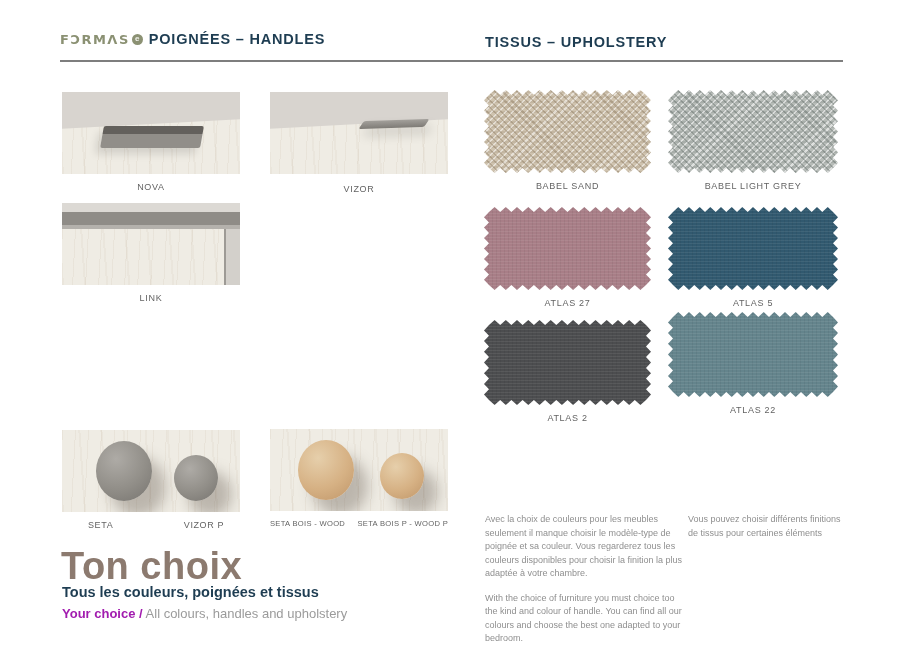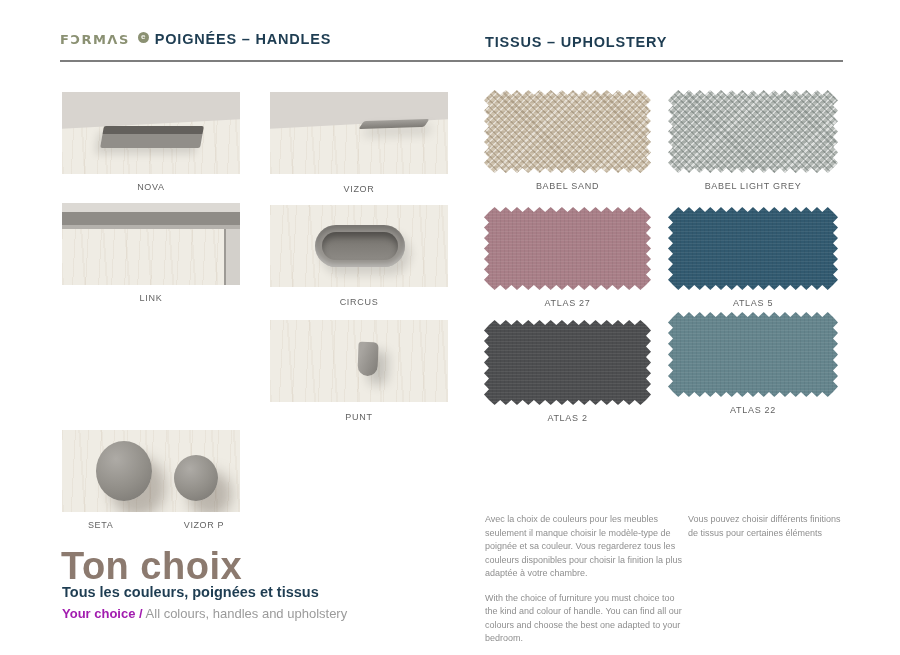--- a/index.html
+++ b/index.html
@@ -2,21 +2,21 @@
 <html><head>
 <meta charset="utf-8">
 <style>
   html,body{margin:0;padding:0;background:#ffffff;}
   .page{
     position:relative;width:900px;height:655px;background:#ffffff;overflow:hidden;
     font-family:"Liberation Sans","DejaVu Sans",sans-serif;
   }
   
   .hdr-left{position:absolute;left:60px;top:31px;display:flex;align-items:center;gap:6px;}
-  .logo{display:flex;align-items:flex-start;gap:8px;}
+  .logo{display:flex;align-items:center;gap:2px;}
   .logo-text{font-family:"DejaVu Sans",sans-serif;font-weight:bold;font-size:13px;letter-spacing:1.5px;color:#8b9173;}
   .logo-mark{width:11px;height:11px;border-radius:50%;background:#8b9173;color:#f4f4ee;font-size:8px;font-weight:bold;
     display:flex;align-items:center;justify-content:center;line-height:1;}
   .sec-title{font-weight:bold;font-size:14.5px;letter-spacing:.8px;color:#1e3d52;}
   .hdr-right{position:absolute;left:485px;top:33px;}
   .hdr-rule{position:absolute;left:60px;top:60px;width:783px;height:2px;background:#7e7e7e;}
   
   .cell{position:absolute;width:178px;margin:0;}
   .photo{position:relative;height:82px;overflow:hidden;background:#efece4;}
   .wood-bg{
@@ -130,48 +130,44 @@
     <div class="photo">
       <div class="link-wall"></div>
       <div class="link-rail"></div>
       <div class="link-lip"></div>
       <div class="link-wood wood-bg"></div>
       <div class="link-edge"></div>
     </div>
     <figcaption class="lbl">LINK</figcaption>
   </figure>
 
-  <figure class="cell" style="left:270px;top:205px;">
-    <div class="photo wood-bg">
-      <div class="h-circus">
-        <div class="h-circus-inner"></div>
-      </div>
-    </div>
-    <figcaption class="lbl" style="margin-top:10px;">CIRCUS</figcaption>
-  </figure>
-
-
-  <figure class="cell" style="left:270px;top:320px;">
-    <div class="photo wood-bg">
-      <div class="h-punt"></div>
-    </div>
-    <figcaption class="lbl" style="margin-top:10px;">PUNT</figcaption>
-  </figure>
+
+
 
   <figure class="cell" style="left:62px;top:430px;">
     <div class="photo wood-bg">
       <div class="knob grey big"></div>
       <div class="knob grey small"></div>
     </div>
     <figcaption class="lbl-row pad">
       <span>SETA</span>
       <span>VIZOR P</span>
     </figcaption>
   </figure>
 
+  <figure class="cell" style="left:270px;top:429px;">
+    <div class="photo wood-bg">
+      <div class="knob wood big2"></div>
+      <div class="knob wood small2"></div>
+    </div>
+    <figcaption class="lbl-row tight">
+      <span>SETA BOIS - WOOD</span>
+      <span>SETA BOIS P - WOOD P</span>
+    </figcaption>
+  </figure>
 
   <figure class="fcell" style="left:484px;top:90px;width:167px;">
     <div class="swatch tx-babel-sand" style="background-color: rgb(207, 195, 175); clip-path: polygon(5px 5px, 10.6px 0px, 16.2px 5px, 21.8px 0px, 27.4px 5px, 33px 0px, 38.6px 5px, 44.3px 0px, 49.9px 5px, 55.5px 0px, 61.1px 5px, 66.7px 0px, 72.3px 5px, 77.9px 0px, 83.5px 5px, 89.1px 0px, 94.7px 5px, 100.3px 0px, 105.9px 5px, 111.5px 0px, 117.1px 5px, 122.7px 0px, 128.4px 5px, 134px 0px, 139.6px 5px, 145.2px 0px, 150.8px 5px, 156.4px 0px, 162px 5px, 167px 10.2px, 162px 15.4px, 167px 20.6px, 162px 25.9px, 167px 31.1px, 162px 36.3px, 167px 41.5px, 162px 46.7px, 167px 51.9px, 162px 57.1px, 167px 62.4px, 162px 67.6px, 167px 72.8px, 162px 78px, 156.4px 83px, 150.8px 78px, 145.2px 83px, 139.6px 78px, 134px 83px, 128.4px 78px, 122.8px 83px, 117.1px 78px, 111.5px 83px, 105.9px 78px, 100.3px 83px, 94.7px 78px, 89.1px 83px, 83.5px 78px, 77.9px 83px, 72.3px 78px, 66.7px 83px, 61.1px 78px, 55.5px 83px, 49.9px 78px, 44.3px 83px, 38.6px 78px, 33px 83px, 27.4px 78px, 21.8px 83px, 16.2px 78px, 10.6px 83px, 5px 78px, 0px 72.8px, 5px 67.6px, 0px 62.4px, 5px 57.1px, 0px 51.9px, 5px 46.7px, 0px 41.5px, 5px 36.3px, 0px 31.1px, 5px 25.9px, 0px 20.6px, 5px 15.4px, 0px 10.2px);"></div>
     <figcaption class="lbl">BABEL SAND</figcaption>
   </figure>
 
   <figure class="fcell" style="left:668px;top:90px;width:170px;">
     <div class="swatch tx-babel-grey" style="background-color: rgb(183, 188, 184); clip-path: polygon(5px 5px, 10.3px 0px, 15.7px 5px, 21px 0px, 26.3px 5px, 31.7px 0px, 37px 5px, 42.3px 0px, 47.7px 5px, 53px 0px, 58.3px 5px, 63.7px 0px, 69px 5px, 74.3px 0px, 79.7px 5px, 85px 0px, 90.3px 5px, 95.7px 0px, 101px 5px, 106.3px 0px, 111.7px 5px, 117px 0px, 122.3px 5px, 127.7px 0px, 133px 5px, 138.3px 0px, 143.7px 5px, 149px 0px, 154.3px 5px, 159.7px 0px, 165px 5px, 170px 10.2px, 165px 15.4px, 170px 20.6px, 165px 25.9px, 170px 31.1px, 165px 36.3px, 170px 41.5px, 165px 46.7px, 170px 51.9px, 165px 57.1px, 170px 62.4px, 165px 67.6px, 170px 72.8px, 165px 78px, 159.7px 83px, 154.3px 78px, 149px 83px, 143.7px 78px, 138.3px 83px, 133px 78px, 127.7px 83px, 122.3px 78px, 117px 83px, 111.7px 78px, 106.3px 83px, 101px 78px, 95.7px 83px, 90.3px 78px, 85px 83px, 79.7px 78px, 74.3px 83px, 69px 78px, 63.7px 83px, 58.3px 78px, 53px 83px, 47.7px 78px, 42.3px 83px, 37px 78px, 31.7px 83px, 26.3px 78px, 21px 83px, 15.7px 78px, 10.3px 83px, 5px 78px, 0px 72.8px, 5px 67.6px, 0px 62.4px, 5px 57.1px, 0px 51.9px, 5px 46.7px, 0px 41.5px, 5px 36.3px, 0px 31.1px, 5px 25.9px, 0px 20.6px, 5px 15.4px, 0px 10.2px);"></div>
     <figcaption class="lbl">BABEL LIGHT GREY</figcaption>
   </figure>

